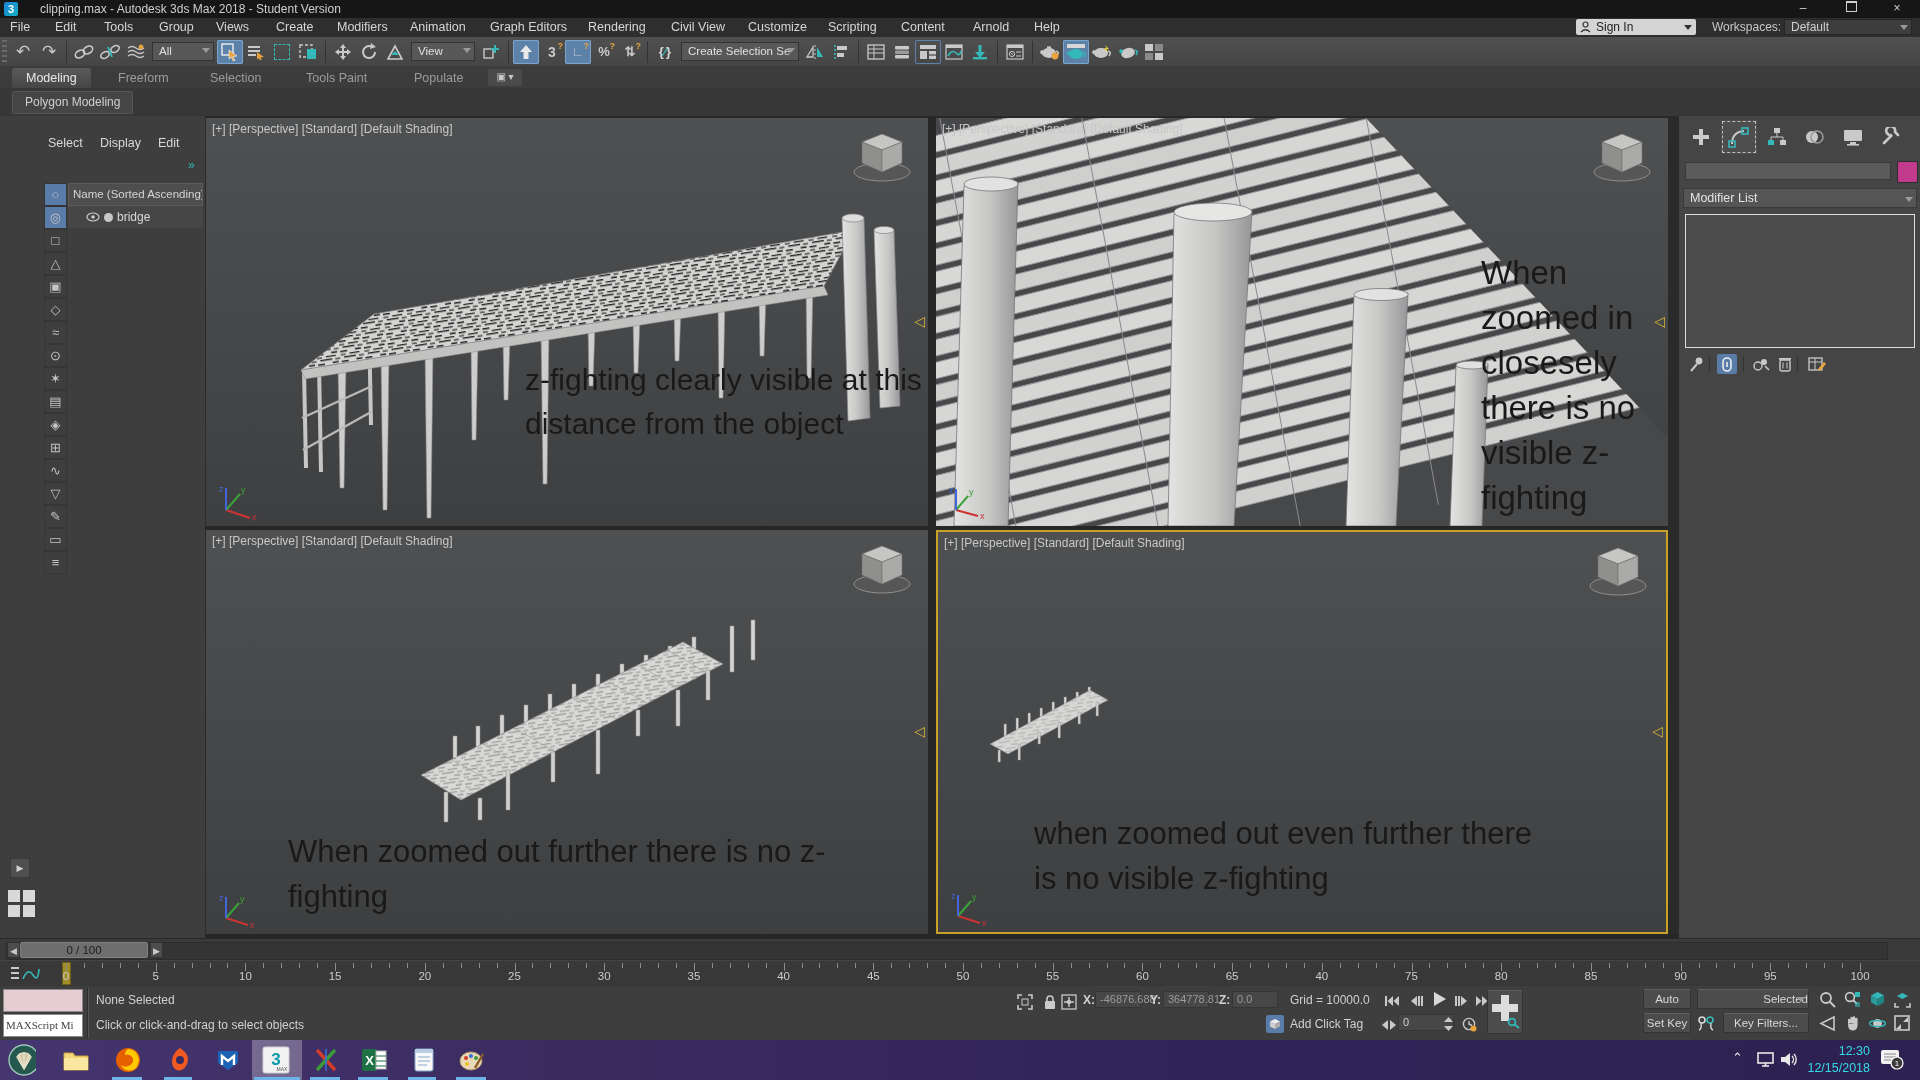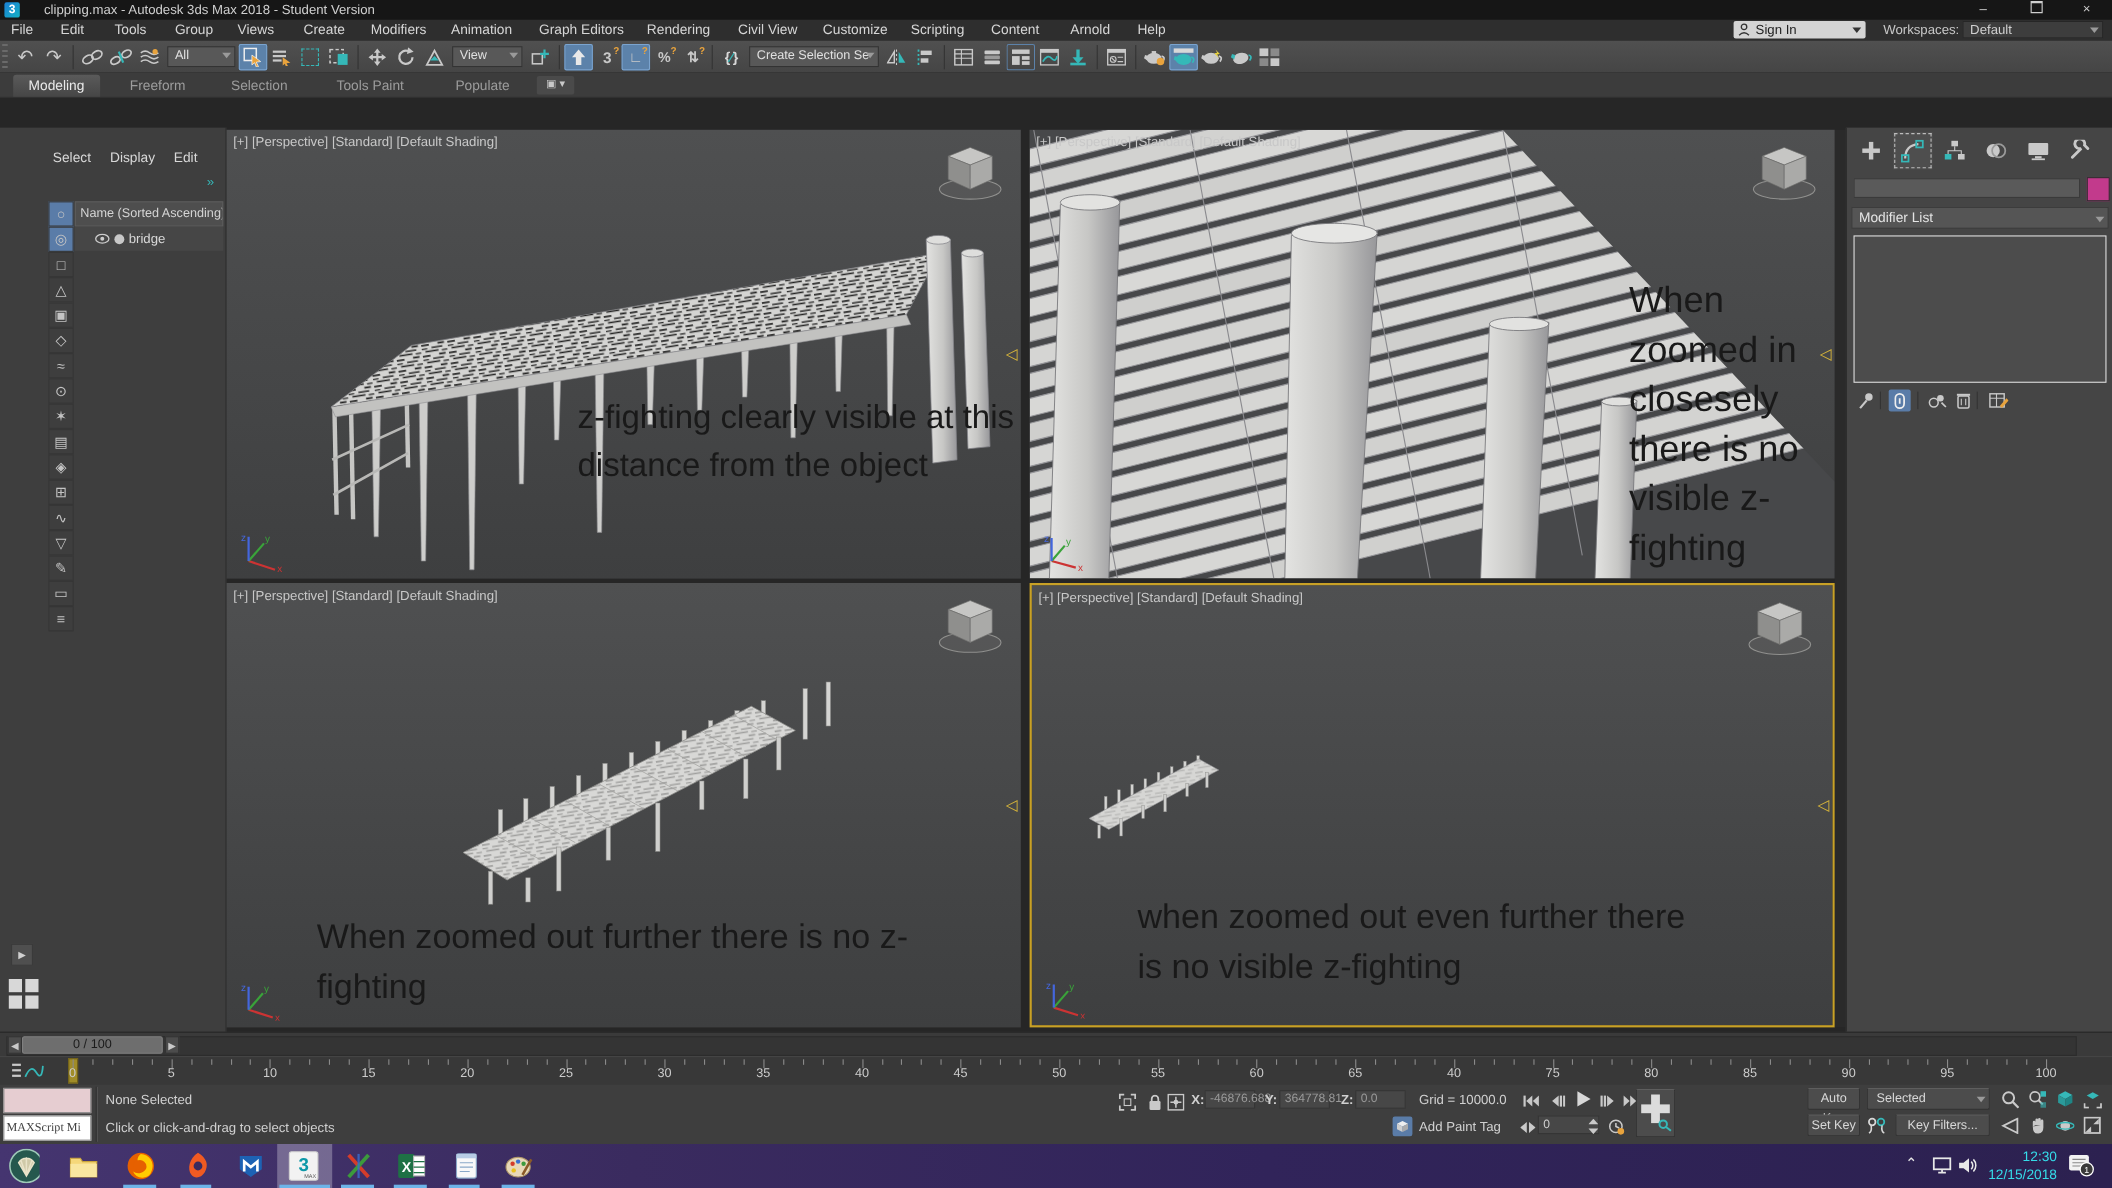--- a/index.html
+++ b/index.html
@@ -386,20 +386,23 @@
       </div>
   </div>
 
   <div id="ribbontabs" class="abs">
     <span class="rtab active" style="left:12px">Modeling</span>
     <span class="rtab" style="left:104px">Freeform</span>
     <span class="rtab" style="left:196px">Selection</span>
     <span class="rtab" style="left:292px">Tools Paint</span>
     <span class="rtab" style="left:400px">Populate</span>
     <div id="ribbondd" class="abs">▣ ▾</div>
+  </div>
+  <div id="polybar" class="abs">
+    <div id="polybtn" class="abs">Polygon Modeling</div>
   </div>
 
   <div id="explorer" class="abs">
     <span class="exmenu" style="left:48px">Select</span>
     <span class="exmenu" style="left:100px">Display</span>
     <span class="exmenu" style="left:158px">Edit</span>
     <span class="abs" style="left:188px;top:42px;color:#35b8b8;font-size:12px">»</span>
     <div id="exheader" class="abs">Name (Sorted Ascending)</div>
     <div id="exrow" class="abs">
       <svg width="14" height="10">
@@ -938,21 +941,21 @@
     <div class="sfield" style="left:1232px;top:5px;width:46px">0.0</div>
     <span class="slabel" style="left:1290px;top:7px">Grid = 10000.0</span>
 
     <div class="navicon" style="left:1266px;top:29px;width:18px;height:18px;background:#5a7ca8;border-radius:2px">
         <svg width="12" height="12">
           <polygon points="6,1 11,3.5 6,6 1,3.5" fill="#eee"></polygon>
           <polygon points="1,3.5 6,6 6,11 1,8.5" fill="#cfcfcf"></polygon>
           <polygon points="6,6 11,3.5 11,8.5 6,11" fill="#ababab"></polygon>
         </svg>
       </div>
-    <span class="slabel" style="left:1290px;top:31px">Add Paint Tag</span>
+    <span class="slabel" style="left:1290px;top:31px">Add Click Tag</span>
 
     <div class="navicon" style="left:1381px;top:5px">
         <svg width="16" height="12">
           <rect x="1" y="1" width="2" height="10" fill="#c9c9c9"></rect>
           <polygon points="9,1 9,11 3.5,6" fill="#c9c9c9"></polygon>
           <polygon points="15,1 15,11 9.5,6" fill="#c9c9c9"></polygon>
         </svg>
       </div>
     <div class="navicon" style="left:1405px;top:5px">
         <svg width="14" height="12">
@@ -1005,21 +1008,21 @@
     <div class="sbtn" style="left:1487px;top:4px;width:36px;height:44px">
       <svg width="30" height="38">
           <rect x="11" y="4" width="8" height="26" fill="#dcdcdc"></rect>
           <rect x="2" y="13" width="26" height="8" fill="#dcdcdc"></rect>
           <circle cx="22" cy="31" r="3.4" fill="none" stroke="#35b8b8" stroke-width="1.8"></circle>
           <line x1="24" y1="33" x2="29" y2="37" stroke="#35b8b8" stroke-width="1.8"></line>
         </svg>
     </div>
 
     <div class="sbtn" style="left:1643px;top:3px;width:48px;line-height:18px">Auto Key</div>
-    <div class="sbtn" style="left:1697px;top:3px;width:112px;text-align:left;padding-left:8px;line-height:18px">
+    <div class="sbtn" style="left:1697px;top:3px;width:112px;text-align:right;padding-left:8px;line-height:18px">
       <span>Selected</span>
       <span class="ddarrow" style="top:7px"></span>
     </div>
     <div class="sbtn" style="left:1643px;top:27px;width:48px;line-height:18px">Set Key</div>
     <div class="navicon" style="left:1695px;top:27px">
         <svg width="18" height="16">
           <circle cx="5" cy="5" r="3" fill="none" stroke="#d8d8d8" stroke-width="1.6"></circle>
           <circle cx="13" cy="5" r="3" fill="none" stroke="#35b8b8" stroke-width="1.6"></circle>
           <path d="M4,8 q1,6 -2,7 M14,8 q-1,6 2,7" stroke="#d8d8d8" fill="none" stroke-width="1.4"></path>
         </svg>

